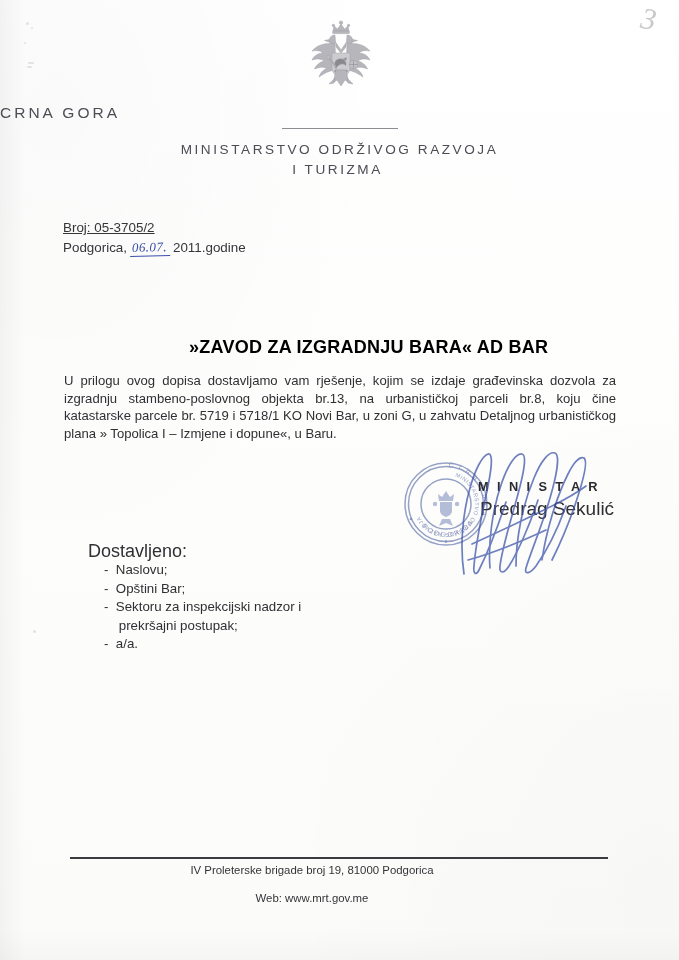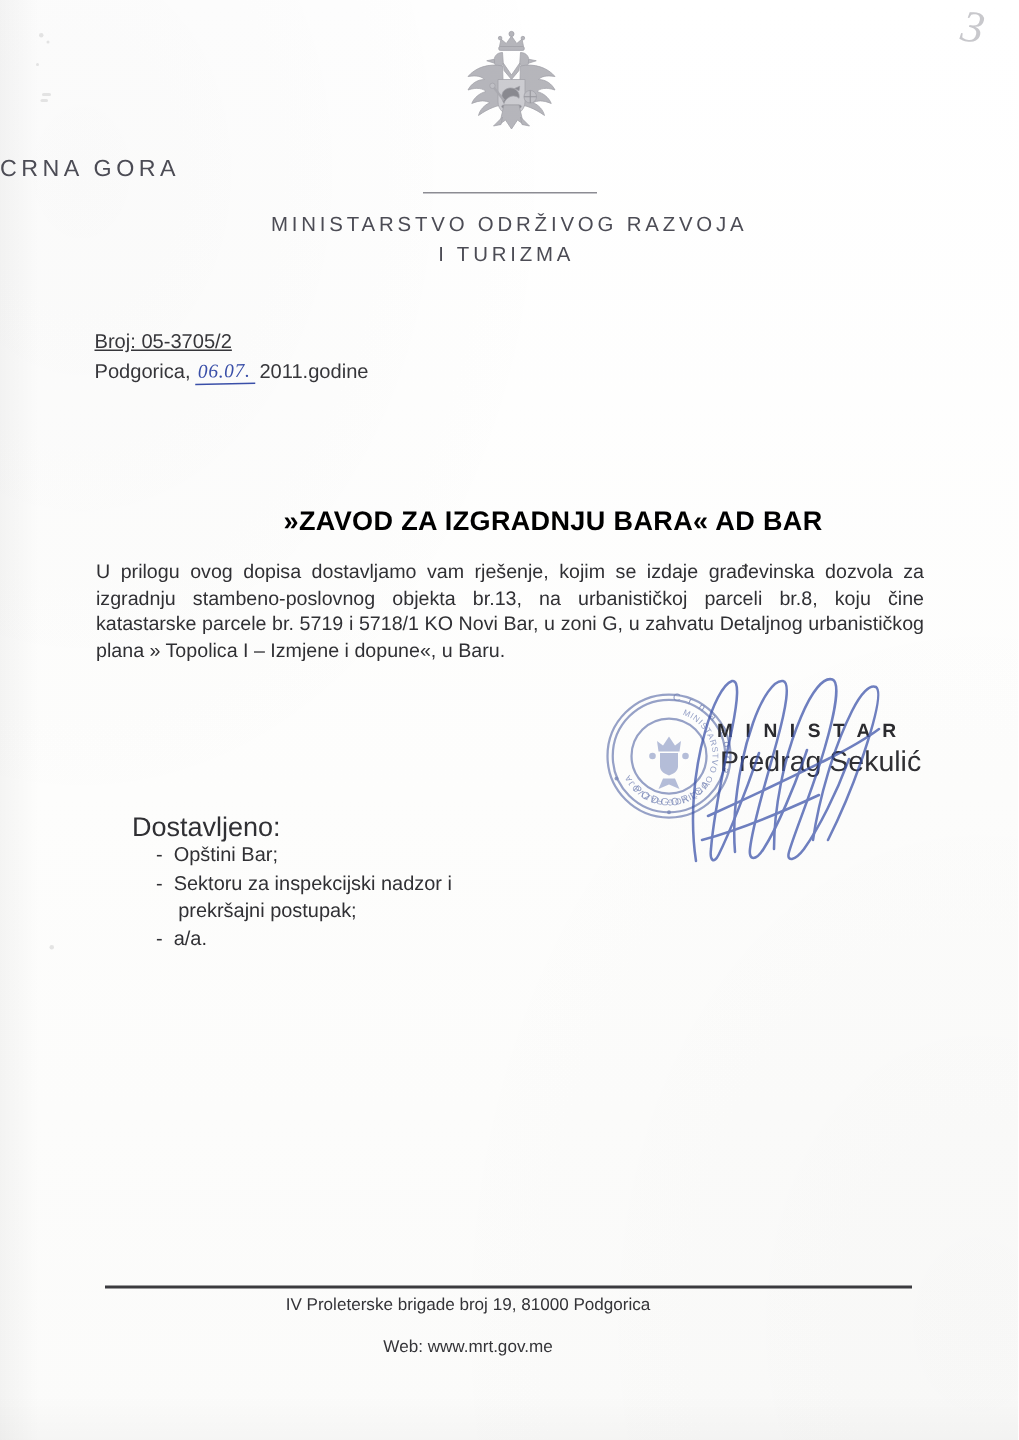--- a/index.html
+++ b/index.html
@@ -377,20 +377,21 @@
                  C122 78 112 100 106 112"></path>
         <path d="M26 96 C48 86 78 72 106 58 C120 51 132 44 140 38"></path>
         <path d="M22 112 C44 106 74 94 100 82"></path>
       </g>
     </svg>
 
   </div>
 
   <div id="distribution-heading">Dostavljeno:</div>
   <ul id="distribution-list">
+    <li>-  Naslovu;</li>
     <li>-  Opštini Bar;</li>
     <li>-  Sektoru za inspekcijski nadzor i</li>
     <li>    prekršajni postupak;</li>
     <li>-  a/a.</li>
   </ul>
 
   <div id="footer-rule"></div>
   <div class="footer-line" id="footer-address">IV Proleterske brigade broj 19, 81000 Podgorica</div>
   <div class="footer-line" id="footer-web">Web: www.mrt.gov.me</div>
 

